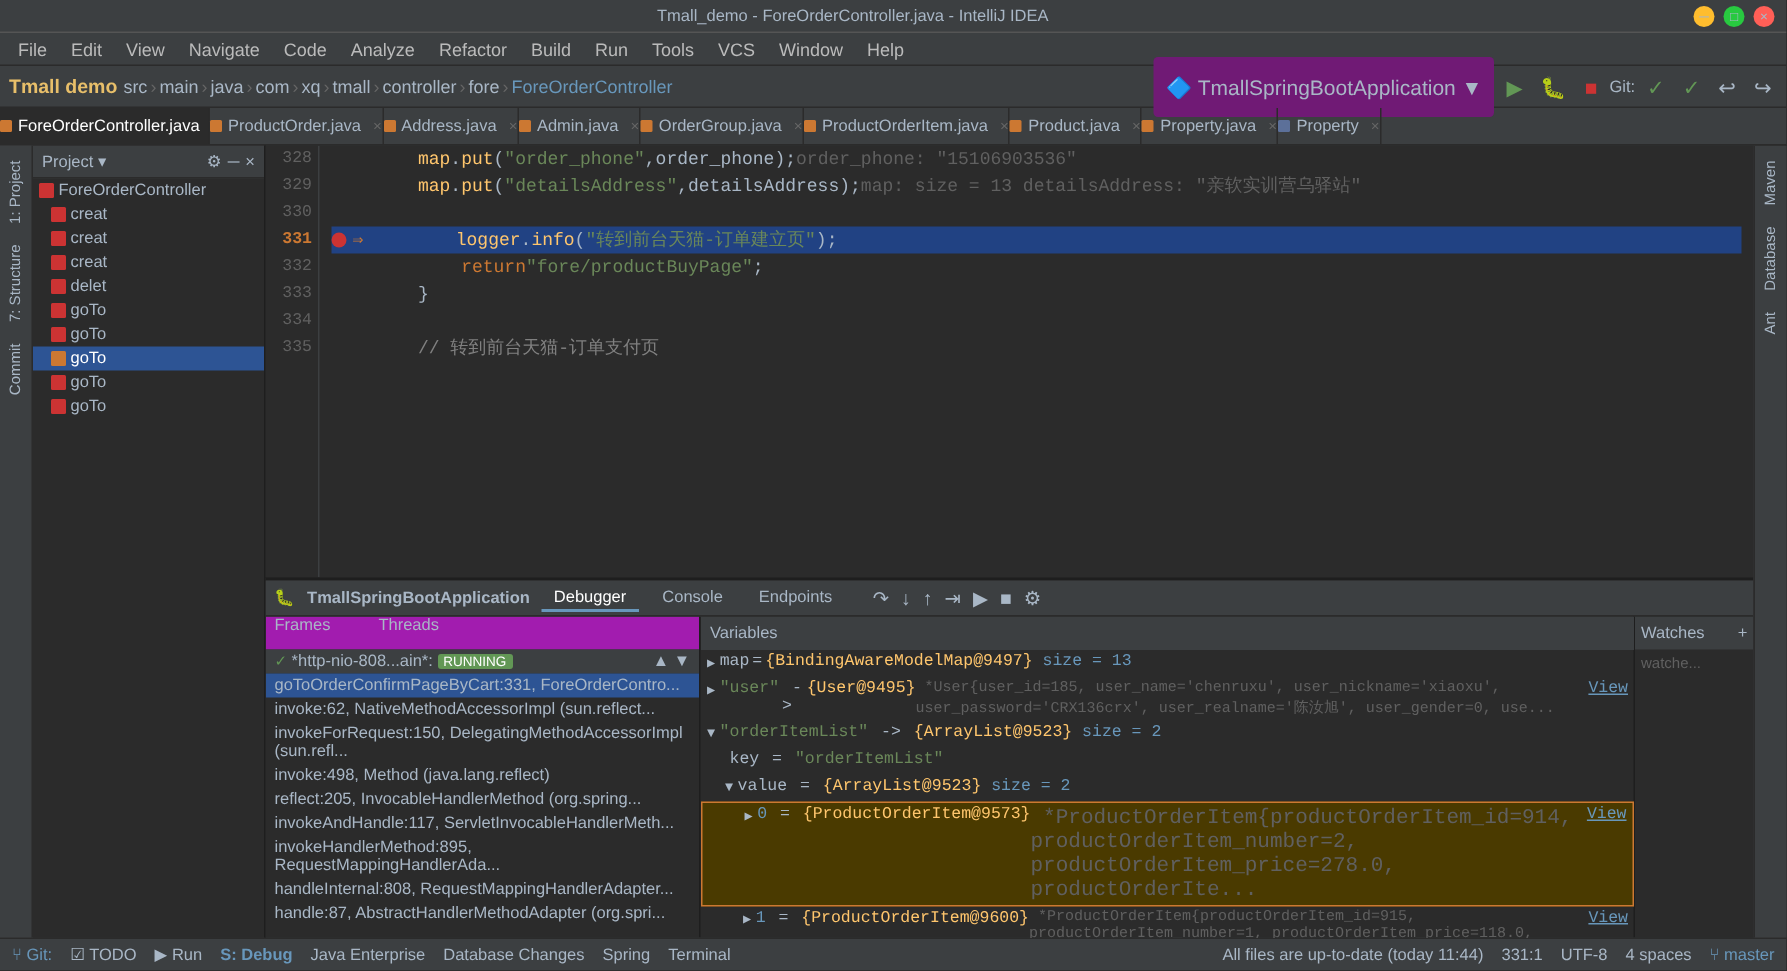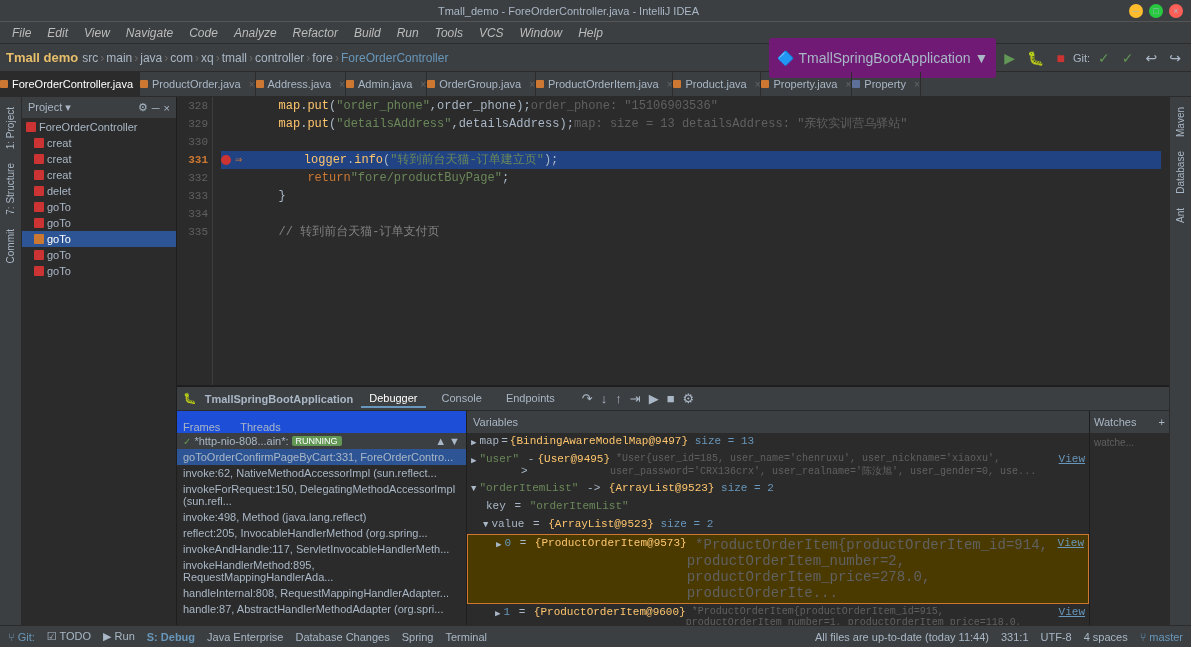--- a/index.html
+++ b/index.html
@@ -22,21 +22,21 @@
     
     #menubar {
       height: 22px;
       background: #3c3f41;
       display: flex;
       align-items: center;
       padding: 0 4px;
       font-size: 12px;
       border-bottom: 1px solid #2b2b2b;
     }
-    .menu-item { padding: 2px 8px; cursor: pointer; color: #bbb; font-style: italic; }
+    .menu-item { padding: 2px 8px; cursor: pointer; color: #bbb; }
     
     
     #toolbar {
       height: 28px;
       background: #3c3f41;
       display: flex;
       align-items: center;
       padding: 0 6px;
       gap: 4px;
       border-bottom: 1px solid #2b2b2b;
@@ -210,27 +210,27 @@
     
     
     #frames-panel {
       width: 290px;
       border-right: 1px solid #1e1e1e;
       overflow-y: auto;
       font-size: 11px;
     }
     .frames-header {
       height: 22px;
-      background: #1d4ed8;
-      display: flex;
-      align-items: flex-end;
+      background: #a21caf;
+      display: flex;
+      align-items: flex-start;
       padding: 0 6px;
       font-size: 11px;
       color: #a9b7c6;
-      gap: 8px;
+      gap: 20px;
     }
     .frame-item { display: flex; align-items: center; padding: 2px 6px; cursor: pointer; gap: 3px; font-size: 11px; }
     .frame-item.selected { background: #2d5494; }
     .check-icon { color: #629755; font-size: 10px; }
     .running-badge { background: #629755; color: #fff; padding: 0 4px; border-radius: 2px; font-size: 9px; }
     
     
     #variables-panel {
       flex: 1;
       overflow-y: auto;

